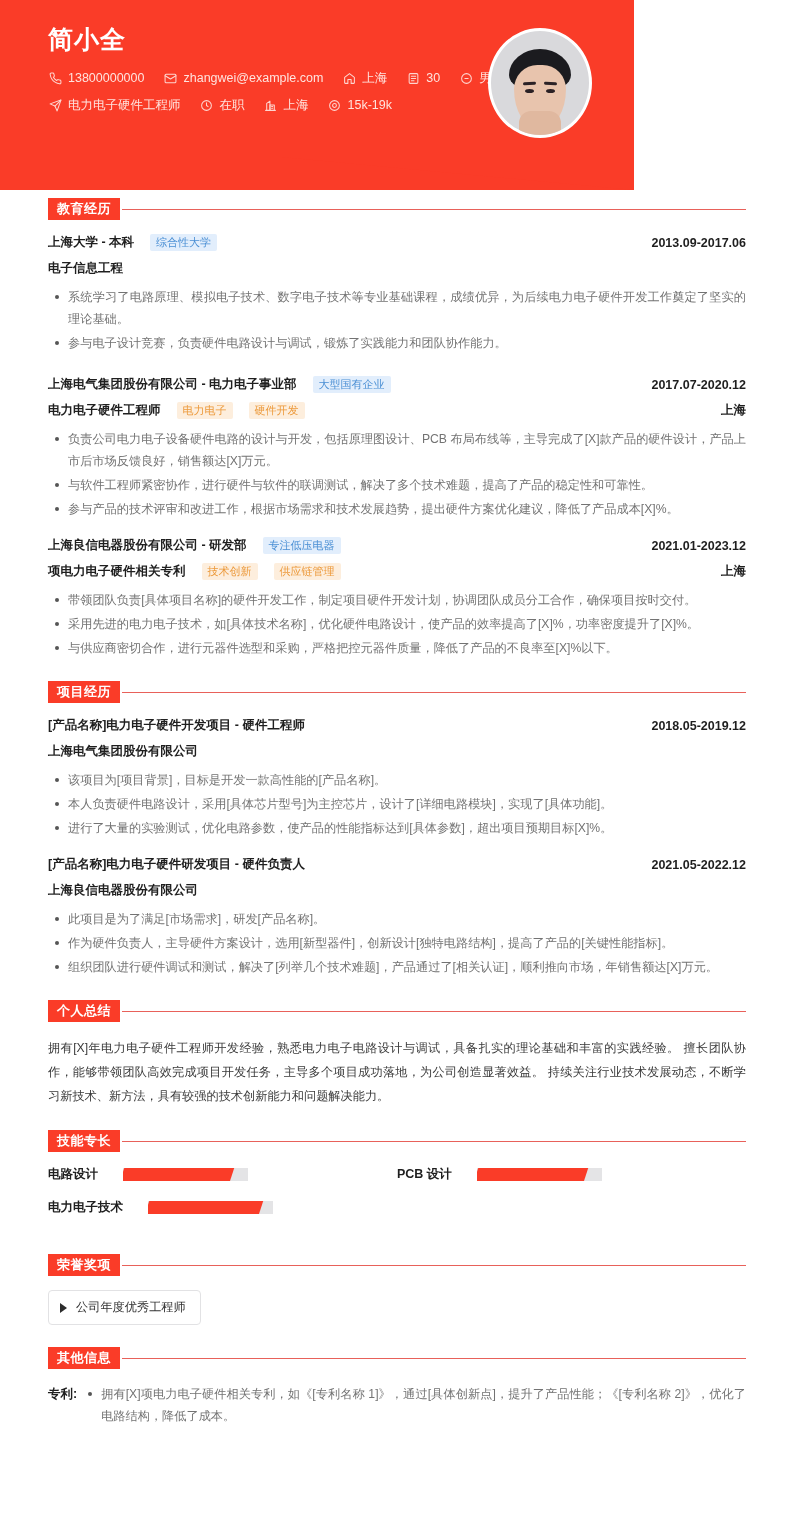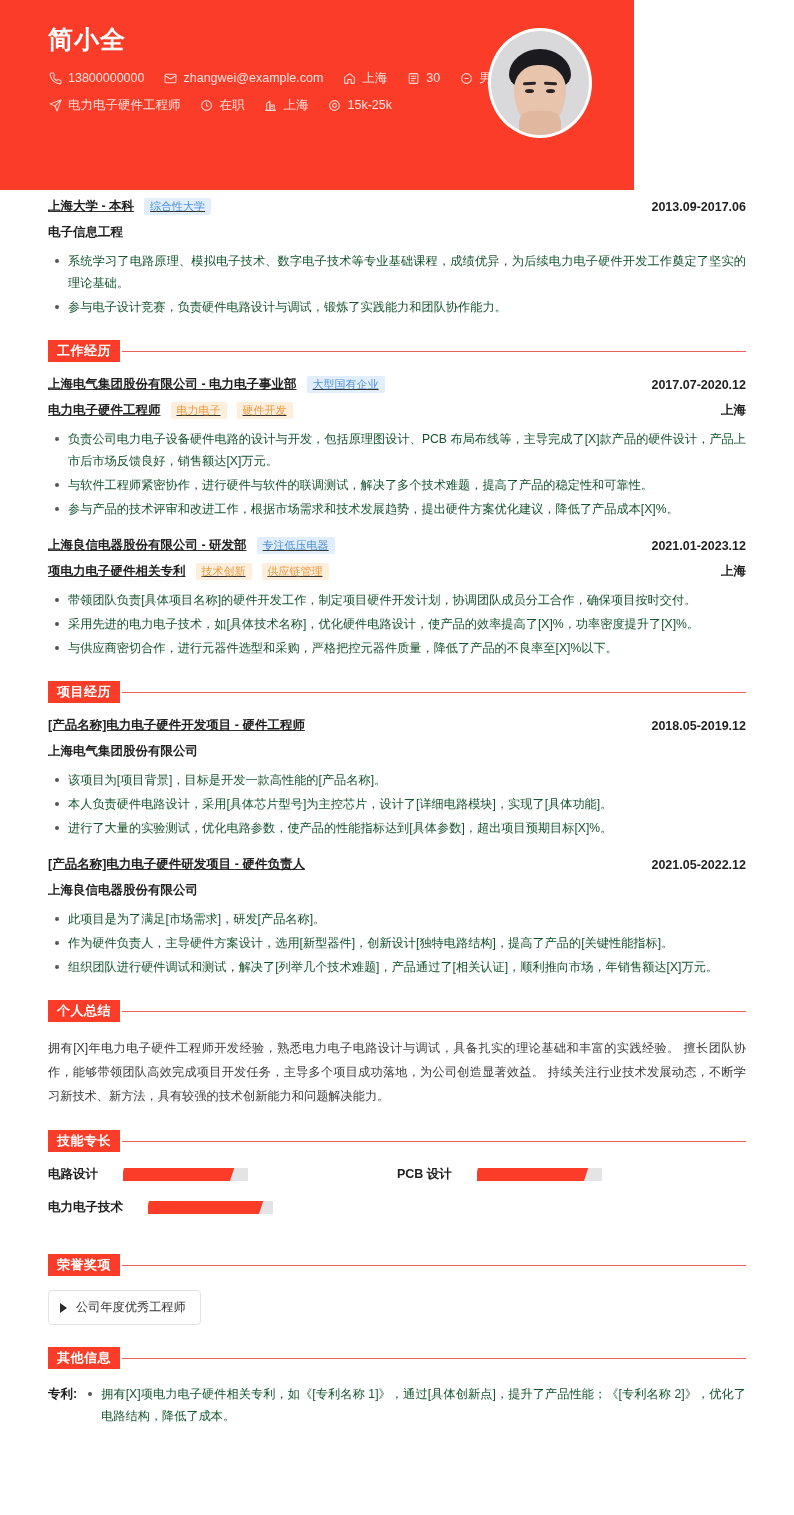--- a/index.html
+++ b/index.html
@@ -169,23 +169,22 @@
   .row {
     display: flex;
     align-items: center;
     justify-content: space-between;
     margin-bottom: 9px;
   }
   .row-left {
     display: flex;
     align-items: center;
     flex-wrap: wrap;
-    gap: 0;
+    gap: 6px;
     min-width: 0;
-    text-decoration: underline;
   }
   .title-strong {
     font-size: 12.5px;
     font-weight: bold;
     color: #1f1f1f;
     white-space: nowrap;
   }
   .right-meta {
     font-size: 12.5px;
     font-weight: bold;
@@ -204,21 +203,21 @@
   }
   .tag.blue { background: #e2eefc; color: #4a8fd4; }
   .tag.orange { background: #fdeedd; color: #ec9a3c; }
 
   ul.bullets { list-style: none; margin: 0; padding: 0; }
   ul.bullets li {
     position: relative;
     padding-left: 20px;
     font-size: 12.2px;
     line-height: 22px;
-    color: #14532d;
+    color: #737373;
     margin-bottom: 2px;
     text-align: justify;
   }
   ul.bullets li:before {
     content: "";
     position: absolute;
     left: 7px; top: 9px;
     width: 4px; height: 4px;
     background: #555; border-radius: 50%;
   }
@@ -381,21 +380,21 @@
           </span>
           <span>上海</span>
         </span>
         <span class="meta-item">
           <span class="mi">
             <svg width="13" height="13" viewBox="0 0 24 24" fill="none" stroke="currentColor" stroke-width="1.9" stroke-linecap="round" stroke-linejoin="round">
               <circle cx="12" cy="12" r="9"></circle>
               <circle cx="12" cy="12" r="3.5"></circle>
             </svg>
           </span>
-          <span>15k-25k</span>
+          <span>15k-19k</span>
         </span>
       </div>
   </div>
 
   <div class="avatar-wrap">
     <div class="avatar">
       <div class="av-hair"></div>
       <div class="av-face"></div>
       <div class="av-brow l"></div>
       <div class="av-brow r"></div>
@@ -403,43 +402,43 @@
       <div class="av-eye r"></div>
       <div class="av-mouth"></div>
       <div class="av-neck"></div>
     </div>
   </div>
 </div>
 
 <div class="content">
 
   <div class="section">
+    <div class="sec-head">
+      <span class="sec-badge">教育经历</span>
+      <span class="sec-line"></span>
+    </div>
     <div class="entry">
       <div class="row">
         <div class="row-left">
           <span class="title-strong">上海大学 - 本科</span>
           <span class="tag blue">综合性大学</span>
         </div>
         <span class="right-meta">2013.09-2017.06</span>
       </div>
       <div class="row">
         <span class="title-strong">电子信息工程</span>
       </div>
       <ul class="bullets" id="edu-bullets">
           <li>系统学习了电路原理、模拟电子技术、数字电子技术等专业基础课程，成绩优异，为后续电力电子硬件开发工作奠定了坚实的理论基础。</li>
           <li>参与电子设计竞赛，负责硬件电路设计与调试，锻炼了实践能力和团队协作能力。</li>
         </ul>
     </div>
   </div>
 
   <div class="section">
-    <div class="sec-head">
-      <span class="sec-badge">工作经历</span>
-      <span class="sec-line"></span>
-    </div>
     <div id="work-entries">
         <div class="entry">
           <div class="row">
             <div class="row-left">
               <span class="title-strong">上海电气集团股份有限公司 - 电力电子事业部</span>
               <span class="tag blue">大型国有企业</span>
             </div>
             <span class="right-meta">2017.07-2020.12</span>
           </div>
           <div class="row">

